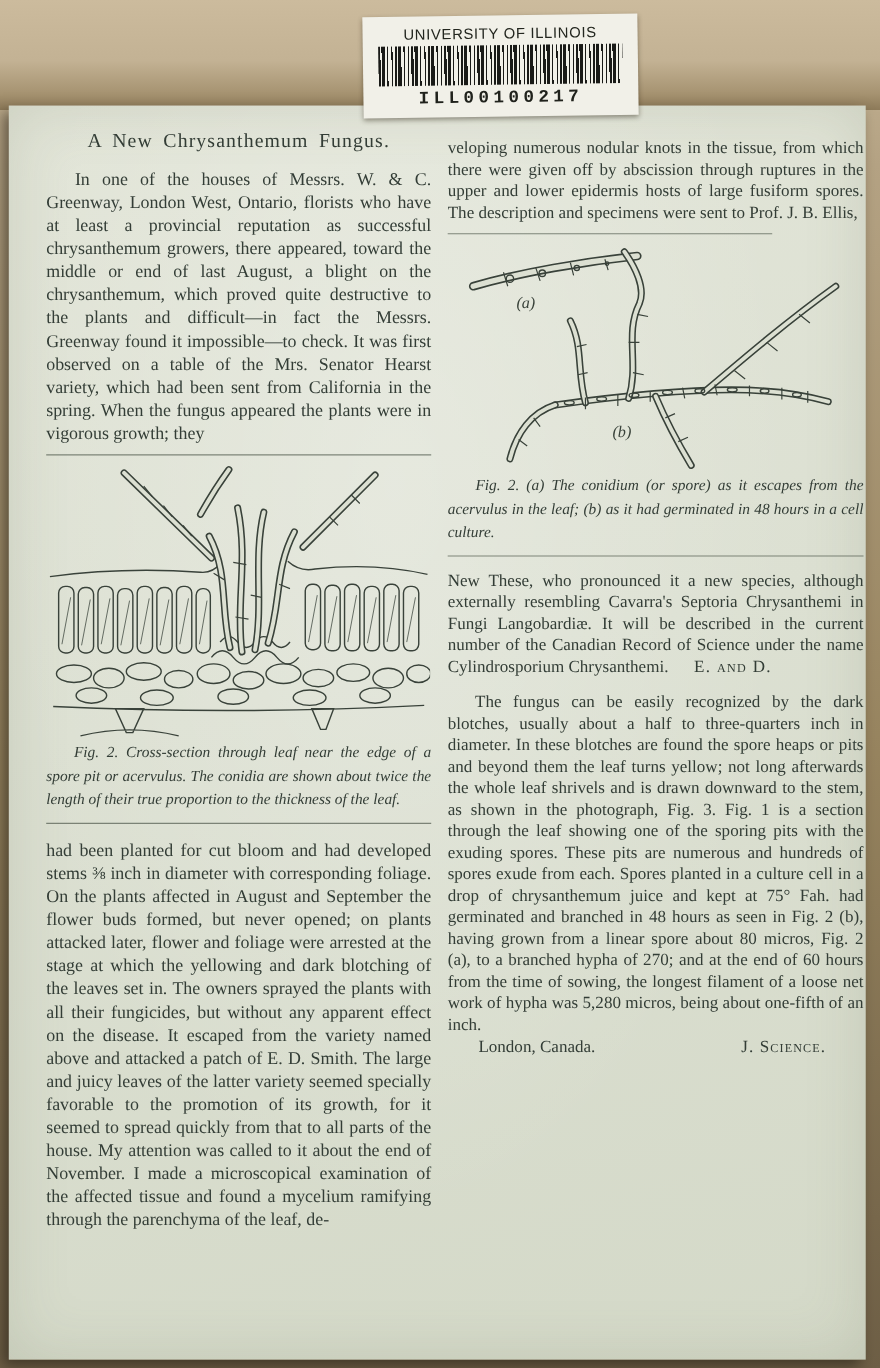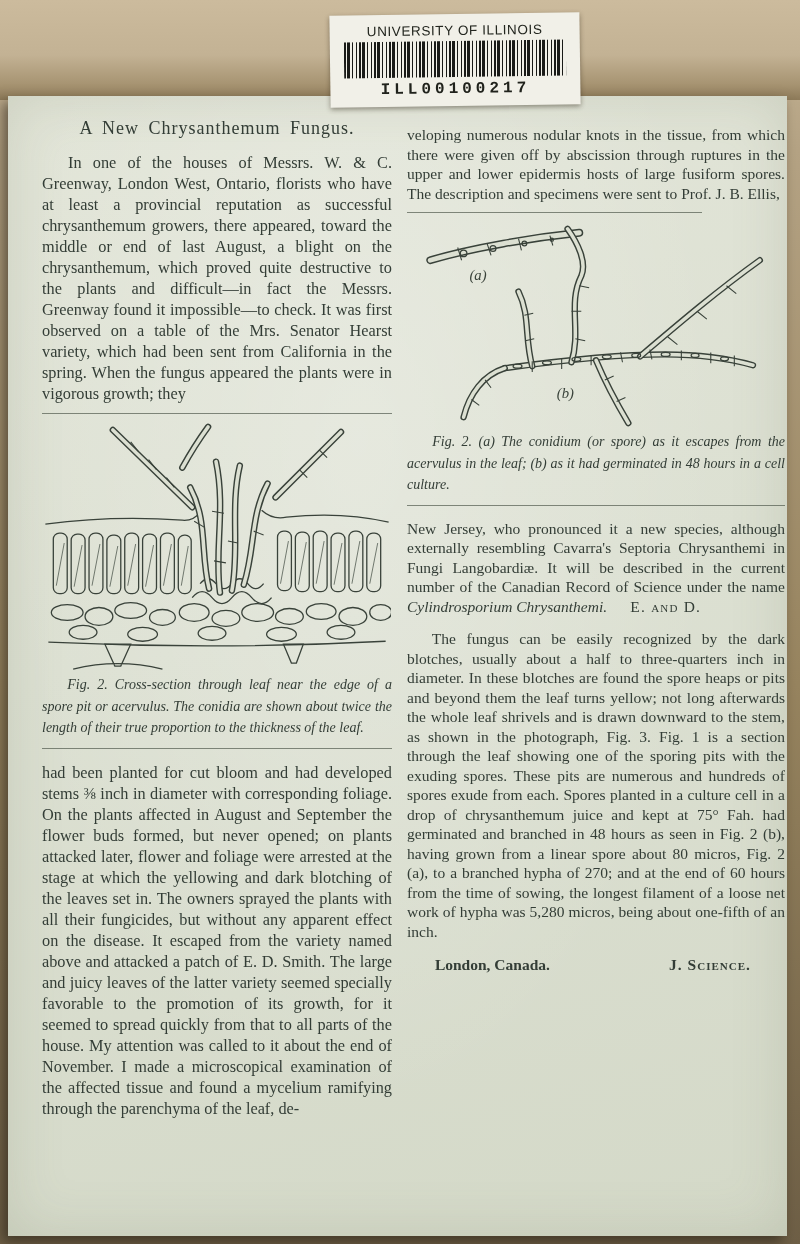--- a/index.html
+++ b/index.html
@@ -61,23 +61,23 @@
   p.body-text{text-align:justify;margin-top:13px;}
   .indent{text-indent:1.6em;}
   .rule{border:none; border-top:1.3px solid rgba(70,80,68,.65); margin:9px 0 8px;}
   .rule-short{width:78%;}
   .figure{display:block; margin:2px auto;}
   .caption{
     font-style:italic; font-size:14px; line-height:21.5px;
     text-align:justify; margin-top:4px;
   }
   .caption-indent{text-indent:1.8em;}
-  .species{font-style:italic;}
+  .species{}
   .attribution{font-variant:small-caps; letter-spacing:1.2px; margin-left:1.5em; font-style:normal;}
-  .signoff{display:flex; margin-top:14px;font-weight:bold;}
+  .signoff{display:flex; margin-top:1px;}
   .signoff-place{margin-left:1.8em;}
   .signoff-author{font-variant:small-caps; letter-spacing:1px; margin-left:auto; margin-right:2.2em;}
   .fig-label{
     font-family:"Liberation Serif","DejaVu Serif",serif;
     font-style:italic; font-size:15px; fill:var(--fig-ink);
   }
   svg .ln{stroke:var(--fig-ink); fill:none; stroke-width:1.3;}
   svg .cell{stroke:var(--fig-ink); fill:none; stroke-width:1.3;}
   svg .tube-out{stroke:var(--fig-ink); fill:none; stroke-width:6.5; stroke-linecap:round;}
   svg .tube-in{stroke:var(--paper); fill:none; stroke-width:3.6; stroke-linecap:round;}
@@ -225,21 +225,21 @@
           <ellipse cx="286" cy="137" rx="4" ry="2"></ellipse>
             <ellipse cx="316" cy="140.5" rx="4" ry="2"></ellipse>
         </g>
         <text class="fig-label" x="145" y="180">(b)</text>
       </svg>
 
       <p class="caption caption-indent">Fig. 2.  (a) The conidium (or spore) as it escapes from the acervulus in the leaf;  (b) as it had germinated in 48 hours in a cell culture.</p>
 
       <hr class="rule">
 
-      <p class="body-text"><span>New Jersey, who pronounced it a new species, although externally resembling Cavarra's Septoria Chrysanthemi in Fungi Langobardiæ.  It will be described in the current number of the Canadian Record of Science under the name </span><span class="species">Cylindrosporium Chrysanthemi.</span><span class="attribution">E. and D.</span></p>
+      <p class="body-text"><span>New These, who pronounced it a new species, although externally resembling Cavarra's Septoria Chrysanthemi in Fungi Langobardiæ.  It will be described in the current number of the Canadian Record of Science under the name </span><span class="species">Cylindrosporium Chrysanthemi.</span><span class="attribution">E. and D.</span></p>
 
       <p class="body-text indent">The fungus can be easily recognized by the dark blotches, usually about a half to three-quarters inch in diameter.  In these blotches are found the spore heaps or pits and beyond them the leaf turns yellow; not long afterwards the whole leaf shrivels and is drawn downward to the stem, as shown in the photograph, Fig. 3.  Fig. 1 is a section through the leaf showing one of the sporing pits with the exuding spores.  These pits are numerous and hundreds of spores exude from each.  Spores planted in a culture cell in a drop of chrysanthemum juice and kept at 75° Fah. had germinated and branched in 48 hours as seen in Fig. 2 (b), having grown from a linear spore about 80 micros, Fig. 2 (a), to a branched hypha of 270; and at the end of 60 hours from the time of sowing, the longest filament of a loose net work of hypha was 5,280 micros, being about one-fifth of an inch.</p>
 
 
       <div class="signoff">
         <span class="signoff-place">London, Canada.</span>
         <span class="signoff-author">J. Science.</span>
       </div>
     </div>
 

